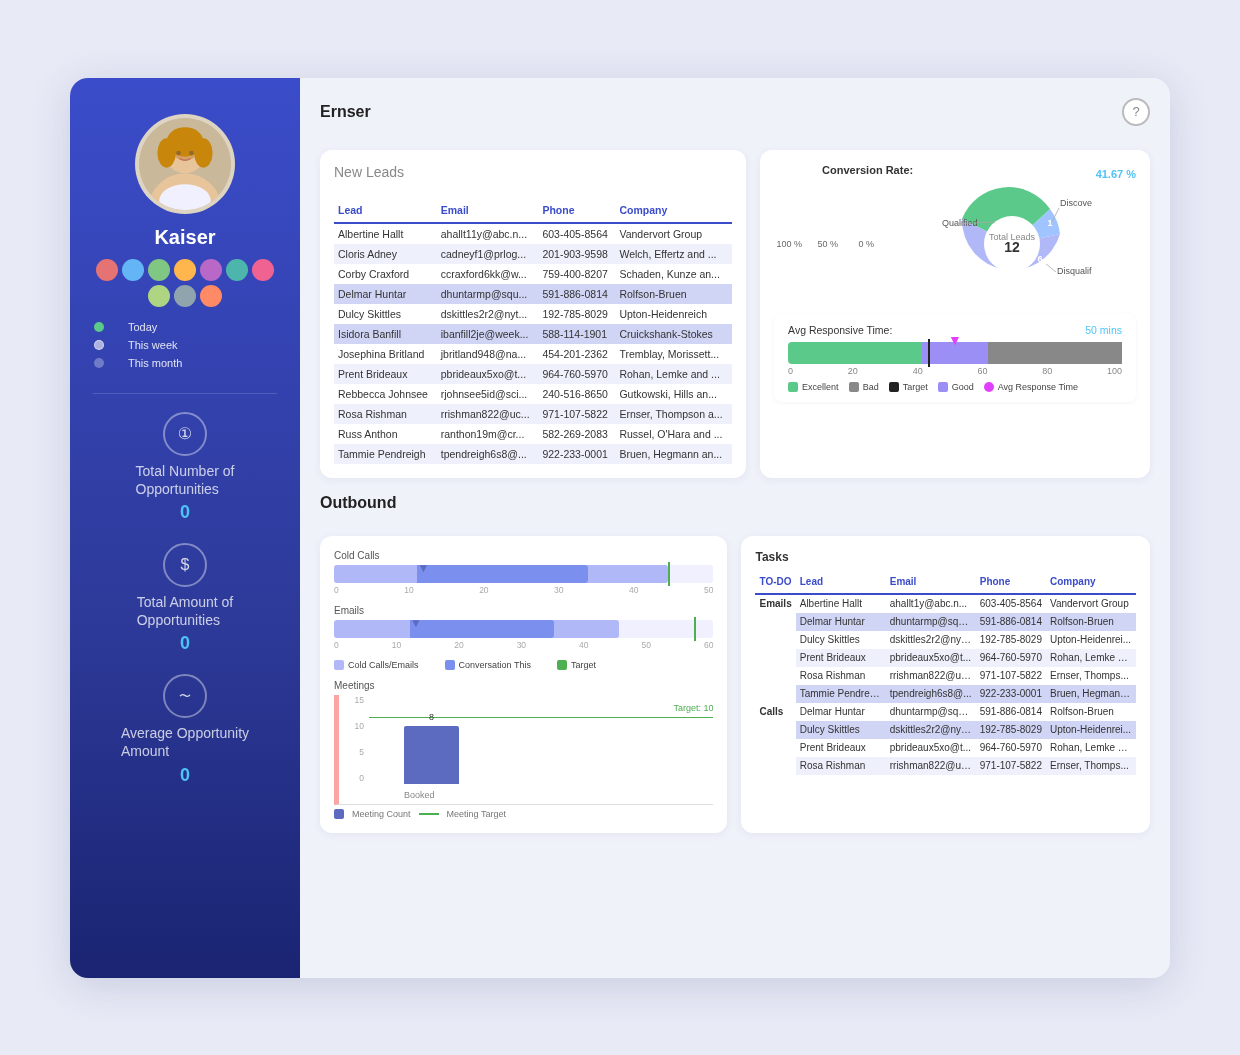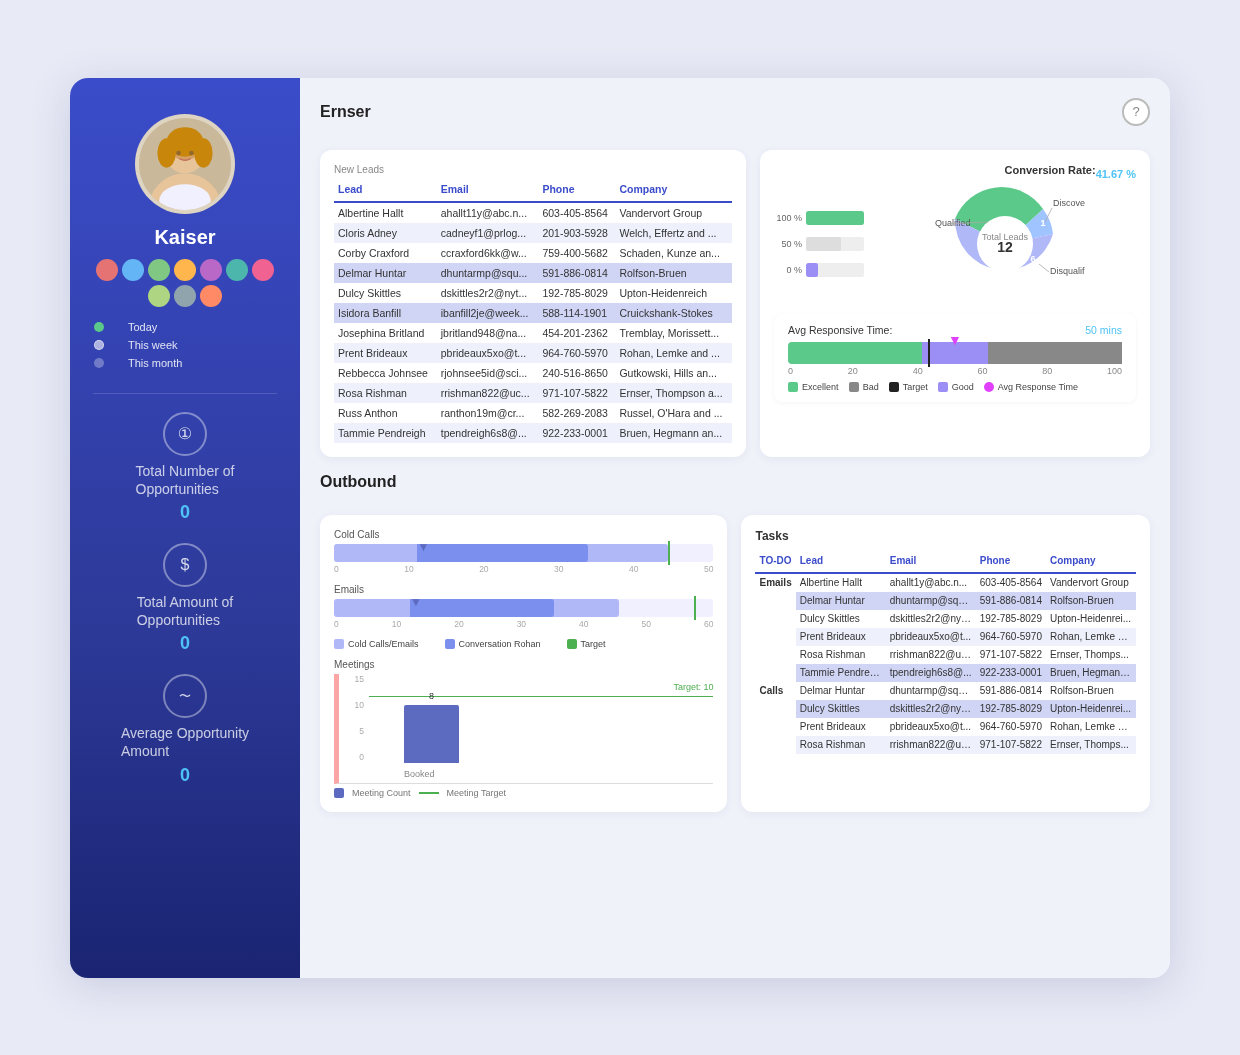--- a/index.html
+++ b/index.html
@@ -150,23 +150,23 @@
     }
     
     .leads-card {
       background: #fff;
       border-radius: 12px;
       padding: 14px;
       flex: 1.1;
       box-shadow: 0 2px 8px rgba(60,70,120,0.07);
     }
     .card-subtitle {
-      font-size: 10px;
+      font-size: 14px;
       color: #888;
-      margin-bottom: 4px;
+      margin-bottom: 20px;
     }
     .leads-table {
       width: 100%;
       border-collapse: collapse;
       font-size: 10.5px;
     }
     .leads-table th {
       color: #3b4cca;
       font-weight: 600;
       text-align: left;
@@ -205,21 +205,21 @@
       font-weight: 700;
     }
     .conv-main {
       display: flex;
       gap: 10px;
       align-items: center;
     }
     .conv-bar-area {
       flex: 0 0 90px;
       display: flex;
-      flex-direction: column;
+      flex-direction: row;
       gap: 2px;
     }
     .conv-bar-row {
       display: flex;
       align-items: center;
       gap: 4px;
       font-size: 9px;
       color: #666;
     }
     .conv-bar-bg {
@@ -555,27 +555,27 @@
           <tbody id="leads-tbody">
               <tr>
     <td>Albertine Hallt</td>
     <td>ahallt11y@abc.n...</td>
     <td>603-405-8564</td>
     <td>Vandervort Group</td>
   </tr>
               <tr>
     <td>Cloris Adney</td>
     <td>cadneyf1@prlog...</td>
-    <td>201-903-5928</td>
+    <td>201-903-9598</td>
     <td>Welch, Effertz and ...</td>
   </tr>
               <tr>
     <td>Corby Craxford</td>
     <td>ccraxford6kk@w...</td>
-    <td>759-400-5682</td>
+    <td>759-400-8207</td>
     <td>Schaden, Kunze an...</td>
   </tr>
               <tr class="highlighted">
     <td>Delmar Huntar</td>
     <td>dhuntarmp@squ...</td>
     <td>591-886-0814</td>
     <td>Rolfson-Bruen</td>
   </tr>
               <tr>
     <td>Dulcy Skittles</td>
@@ -623,21 +623,21 @@
     <td>Tammie Pendreigh</td>
     <td>tpendreigh6s8@...</td>
     <td>922-233-0001</td>
     <td>Bruen, Hegmann an...</td>
   </tr>
             </tbody>
         </table>
       </div>
 
       <div class="conversion-card">
-        <div style="display:flex;justify-content:flex-end;align-items:center;margin-left:48px;">
+        <div style="display:flex;justify-content:space-between;align-items:center;margin-left:48px;">
           <span class="conv-title">Conversion Rate:</span>
           <span class="conv-percent">41.67 %</span>
         </div>
 
         <div class="conv-main">
 
           <div class="conv-bar-area">
             <div class="conv-bar-row">
               <span class="conv-bar-label">100 %</span>
               <div class="conv-bar-bg">
@@ -786,21 +786,21 @@
           </div>
         </div>
 
         <div class="horiz-legend">
           <div class="legend-item">
             <span class="legend-dot" style="background:#b0b8f8;"></span>
             <span>Cold Calls/Emails</span>
           </div>
           <div class="legend-item">
             <span class="legend-dot" style="background:#7b8fee;"></span>
-            <span>Conversation Rohan</span>
+            <span>Conversation This</span>
           </div>
           <div class="legend-item">
             <span class="legend-dot" style="background:#4caf50;"></span>
             <span>Target</span>
           </div>
         </div>
 
         <div class="meetings-wrap">
           <div class="ob-label">Meetings</div>
           <div class="meetings-chart" style="position:relative;height:110px;padding:0 0 20px 28px;border-left:5px solid #fca5a5;border-bottom:1px solid #ddd;">

